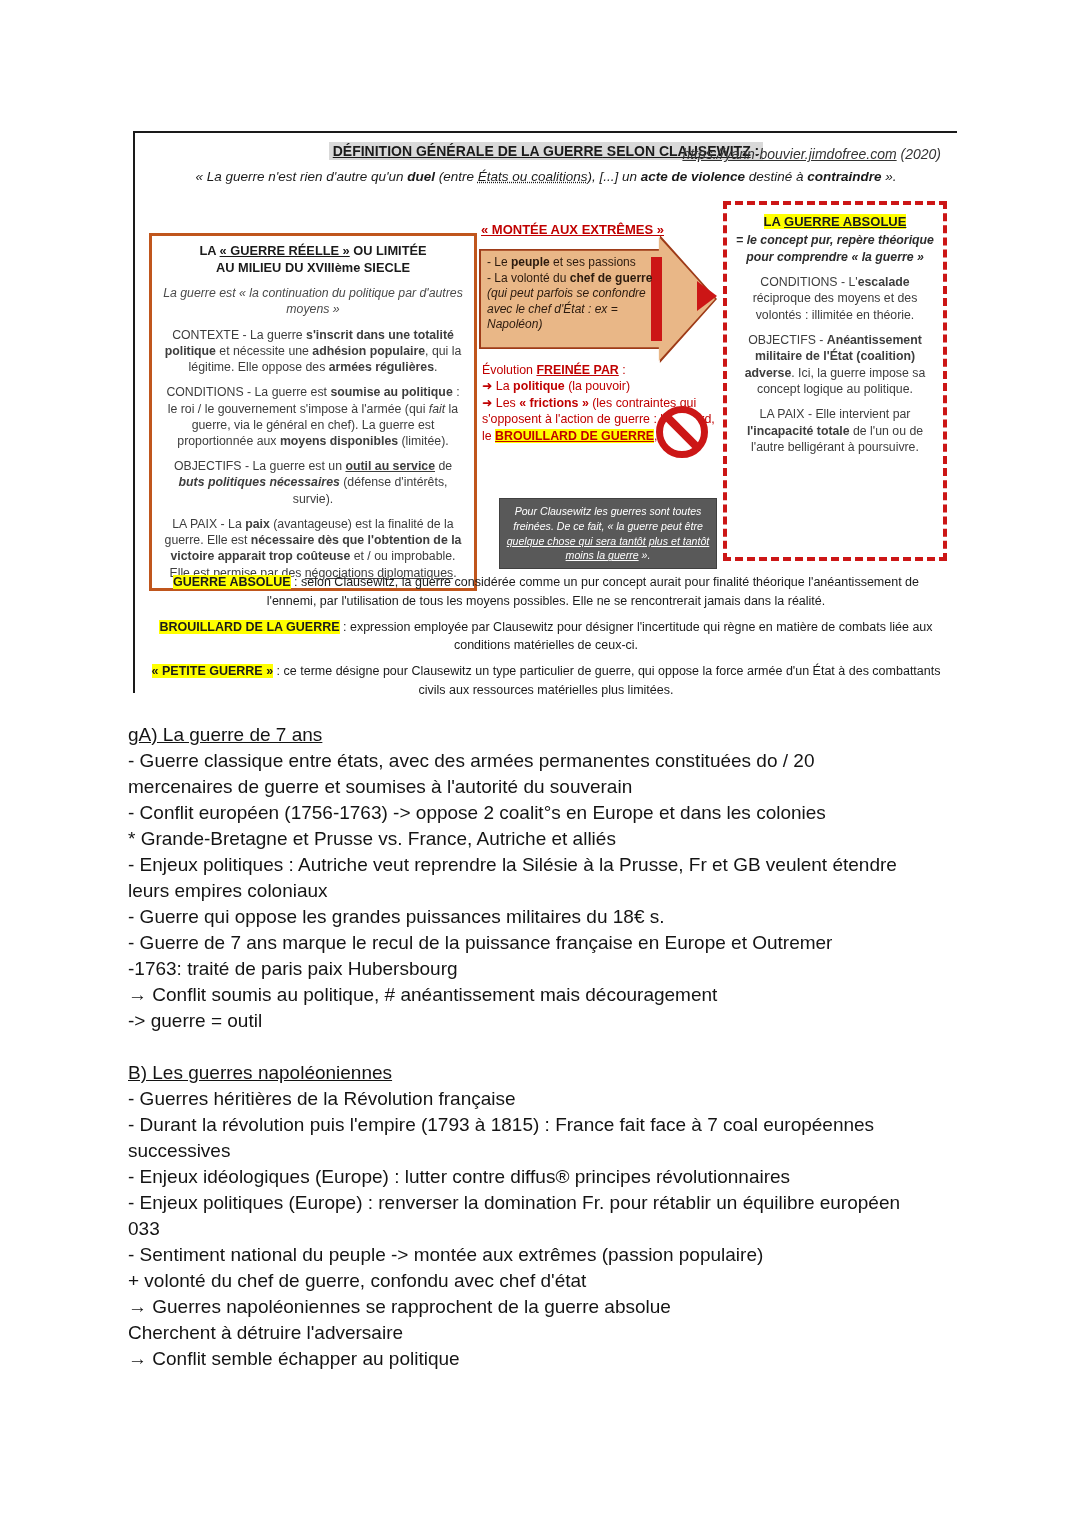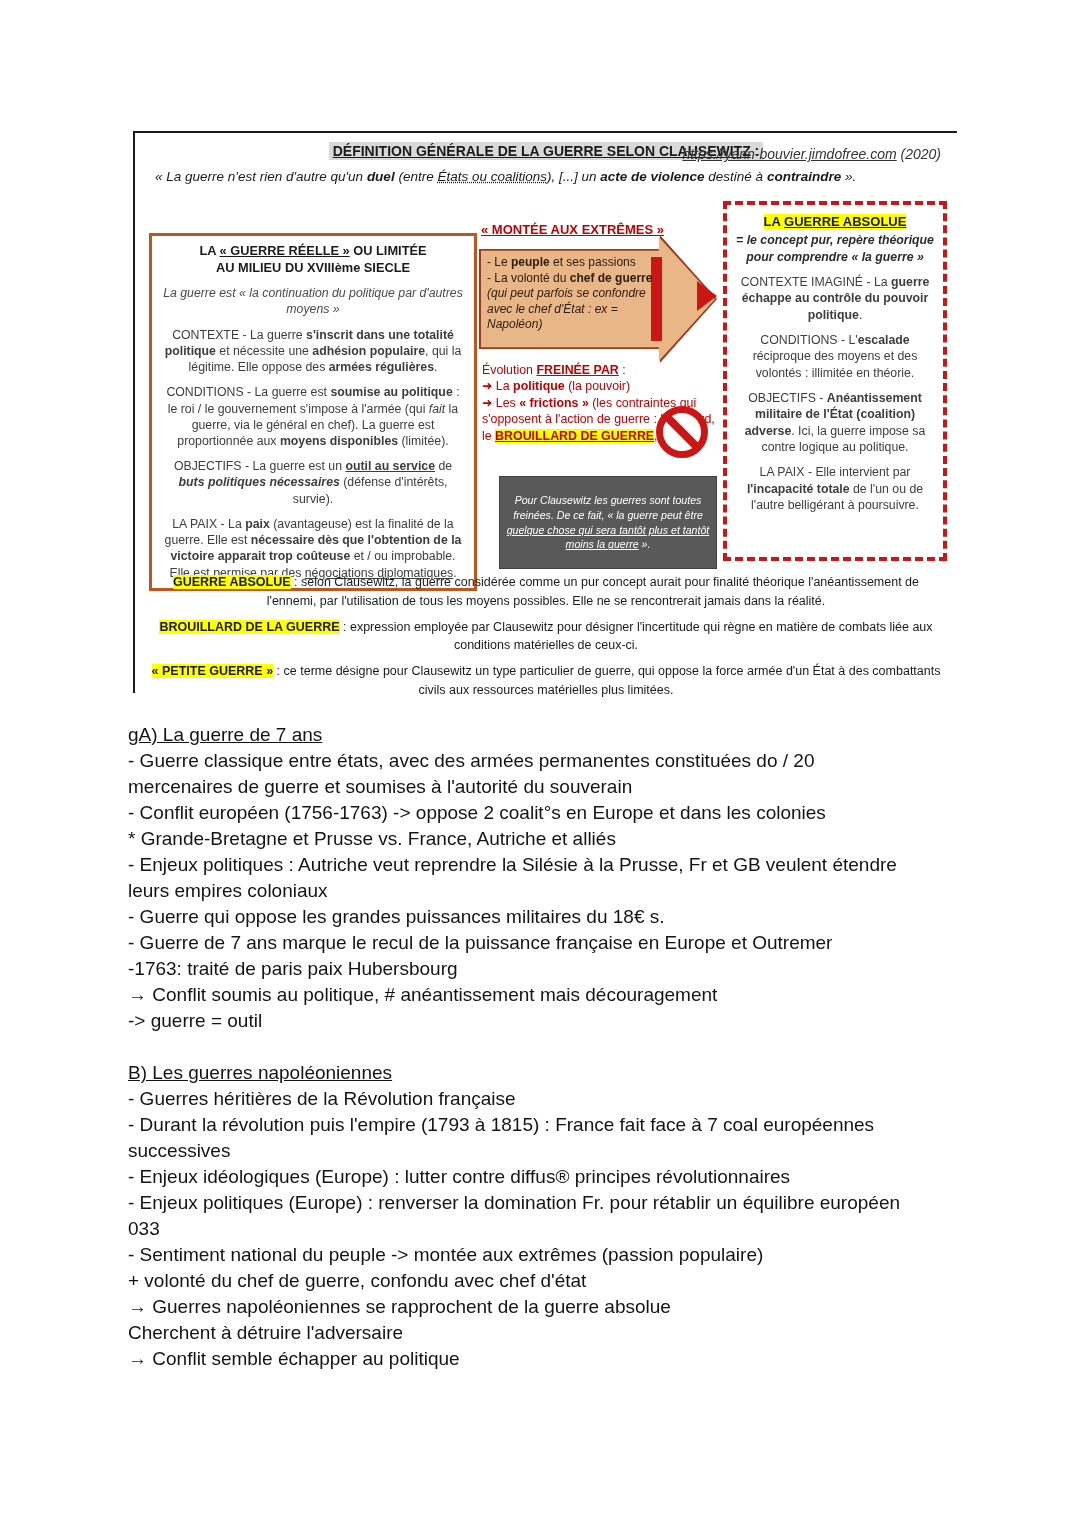--- a/index.html
+++ b/index.html
@@ -6,21 +6,21 @@
   .page{position:relative;width:1080px;height:1525px;background:#ffffff;overflow:hidden;
         font-family:"Liberation Sans", sans-serif;}
 
   
   .figure{position:absolute;left:133px;top:131px;width:822px;height:560px;
           border-top:2px solid #1a1a1a;border-left:2px solid #1a1a1a;background:#ffffff;}
   .fig-title-row{position:absolute;left:0;top:10px;width:100%;text-align:center;font-size:14px;color:#1a1a1a;font-weight:bold;}
   .fig-title-row .hl-gray{background:#d9d9d9;padding:1px 4px;}
   .fig-source{position:absolute;right:16px;top:13px;font-size:14px;font-style:italic;color:#333;font-weight:normal;}
   .fig-source .src-url{text-decoration:underline;}
-  .fig-quote{position:absolute;left:20px;top:36px;width:782px;font-size:13.5px;color:#1a1a1a;}
+  .fig-quote{position:absolute;left:20px;top:36px;width:782px;text-align:center;font-size:13.5px;color:#1a1a1a;}
 
   
   .left-box{position:absolute;left:14px;top:68px;width:306px;height:340px;border:3px solid #c0561d;
             background:#fff;padding:7px 8px 5px 8px;text-align:center;font-size:12.3px;color:#3d3d3d;line-height:1.32;margin-top:32px;}
   .left-box .bx-heading{font-weight:bold;color:#1a1a1a;font-size:12.8px;line-height:1.3;}
   .left-box .bx-subtitle{margin-top:9px;color:#4a4a4a;}
   .left-box p{margin:9px 0 0 0;}
 
   
   .montee-label{position:absolute;left:346px;top:89px;width:206px;font-size:13px;color:#c00000;text-align:left;}
@@ -32,22 +32,22 @@
   .block-arrow .arr-band{position:absolute;left:172px;top:22px;bottom:22px;width:11px;background:#cc1616;}
   .arrow-text{position:absolute;left:352px;top:122px;width:172px;font-size:12px;color:#2b1a0e;line-height:1.3;}
   .arrow-tip-red{position:absolute;left:562px;top:148px;width:0;height:0;
       border-left:20px solid #cc1616;border-top:15px solid transparent;border-bottom:15px solid transparent;}
 
   .freinee{position:absolute;left:347px;top:229px;width:238px;font-size:12.4px;color:#c00000;line-height:1.32;}
   .no-icon{position:absolute;left:521px;top:273px;width:52px;height:52px;border:7px solid #cc1616;border-radius:50%;
       background:#ffffff;box-sizing:border-box;}
   .no-icon::after{content:"";position:absolute;left:-3px;top:15px;width:44px;height:8px;background:#cc1616;transform:rotate(45deg);}
 
-  .dark-box{position:absolute;left:364px;top:343px;width:204px;min-height:54px;background:#595959;border:1px solid #404040;
-      padding:16px 6px;color:#ffffff;font-size:10.6px;font-style:italic;text-align:center;line-height:1.4;}
+  .dark-box{position:absolute;left:364px;top:365px;width:204px;min-height:54px;background:#595959;border:1px solid #404040;
+      padding:5px 6px;color:#ffffff;font-size:10.6px;font-style:italic;text-align:center;line-height:1.4;}
 
   
   .right-box{position:absolute;left:588px;top:68px;width:202px;height:336px;border:4px dashed #cc1616;
       background:#fff;padding:8px 7px;text-align:center;font-size:12.3px;color:#3d3d3d;line-height:1.33;}
   .right-box .bx-heading{font-size:13px;color:#1a1a1a;}
   .right-box p{margin:9px 0 0 0;}
   .right-box .bx-subtitle{margin-top:2px;color:#2c2c2c;}
 
   
   .definitions{position:absolute;left:14px;top:440px;width:794px;text-align:center;font-size:12.5px;color:#1a1a1a;line-height:1.5;}
@@ -105,23 +105,22 @@
       <div><span>➜ Les </span><span style="font-weight: bold;">« frictions »</span><span> (les contraintes qui s'opposent à l'action de guerre : le hasard, le </span><span style="font-weight: bold; text-decoration: underline; background-color: rgb(255, 255, 0);">BROUILLARD DE GUERRE</span><span>, etc.).</span></div>
     </div>
 
     <div class="no-icon"></div>
 
     <div class="dark-box"><span style="font-style: italic;">Pour Clausewitz les guerres sont toutes freinées. De ce fait, « la guerre peut être </span><span style="font-style: italic; text-decoration: underline;">quelque chose qui sera tantôt plus et tantôt moins la guerre</span><span style="font-style: italic;"> ».</span></div>
 
     <div class="right-box">
       <div class="bx-heading"><span style="font-weight: bold; background-color: rgb(255, 255, 0);">LA </span><span style="font-weight: bold; text-decoration: underline; background-color: rgb(255, 255, 0);">GUERRE ABSOLUE</span></div>
       <div class="bx-subtitle"><span style="font-weight: bold; font-style: italic;">= le concept pur, repère théorique pour comprendre « la guerre »</span></div>
-      <p><span>CONTEXTE IMAGINÉ - La </span><span style="font-weight: bold;">guerre échappe au contrôle du pouvoir politique</span><span>.</span></p>
       <p><span>CONDITIONS - L'</span><span style="font-weight: bold;">escalade</span><span> réciproque des moyens et des volontés : illimitée en théorie.</span></p>
-      <p><span>OBJECTIFS - </span><span style="font-weight: bold;">Anéantissement militaire de l'État (coalition) adverse</span><span>. Ici, la guerre impose sa contre logique au politique.</span></p>
+      <p><span>OBJECTIFS - </span><span style="font-weight: bold;">Anéantissement militaire de l'État (coalition) adverse</span><span>. Ici, la guerre impose sa concept logique au politique.</span></p>
       <p><span>LA PAIX - Elle intervient par </span><span style="font-weight: bold;">l'incapacité totale</span><span> de l'un ou de l'autre belligérant à poursuivre.</span></p>
     </div>
 
     <div class="definitions">
       <p><span style="font-weight: bold; background-color: rgb(255, 255, 0);">GUERRE ABSOLUE</span><span> : selon Clausewitz, la guerre considérée comme un pur concept aurait pour finalité théorique l'anéantissement de l'ennemi, par l'utilisation de tous les moyens possibles. Elle ne se rencontrerait jamais dans la réalité.</span></p>
       <p><span style="font-weight: bold; background-color: rgb(255, 255, 0);">BROUILLARD DE LA GUERRE</span><span> : expression employée par Clausewitz pour désigner l'incertitude qui règne en matière de combats liée aux conditions matérielles de ceux-ci.</span></p>
       <p><span style="font-weight: bold; background-color: rgb(255, 255, 0);">« PETITE GUERRE »</span><span> : ce terme désigne pour Clausewitz un type particulier de guerre, qui oppose la force armée d'un État à des combattants civils aux ressources matérielles plus limitées.</span></p>
     </div>
   </div>
 

